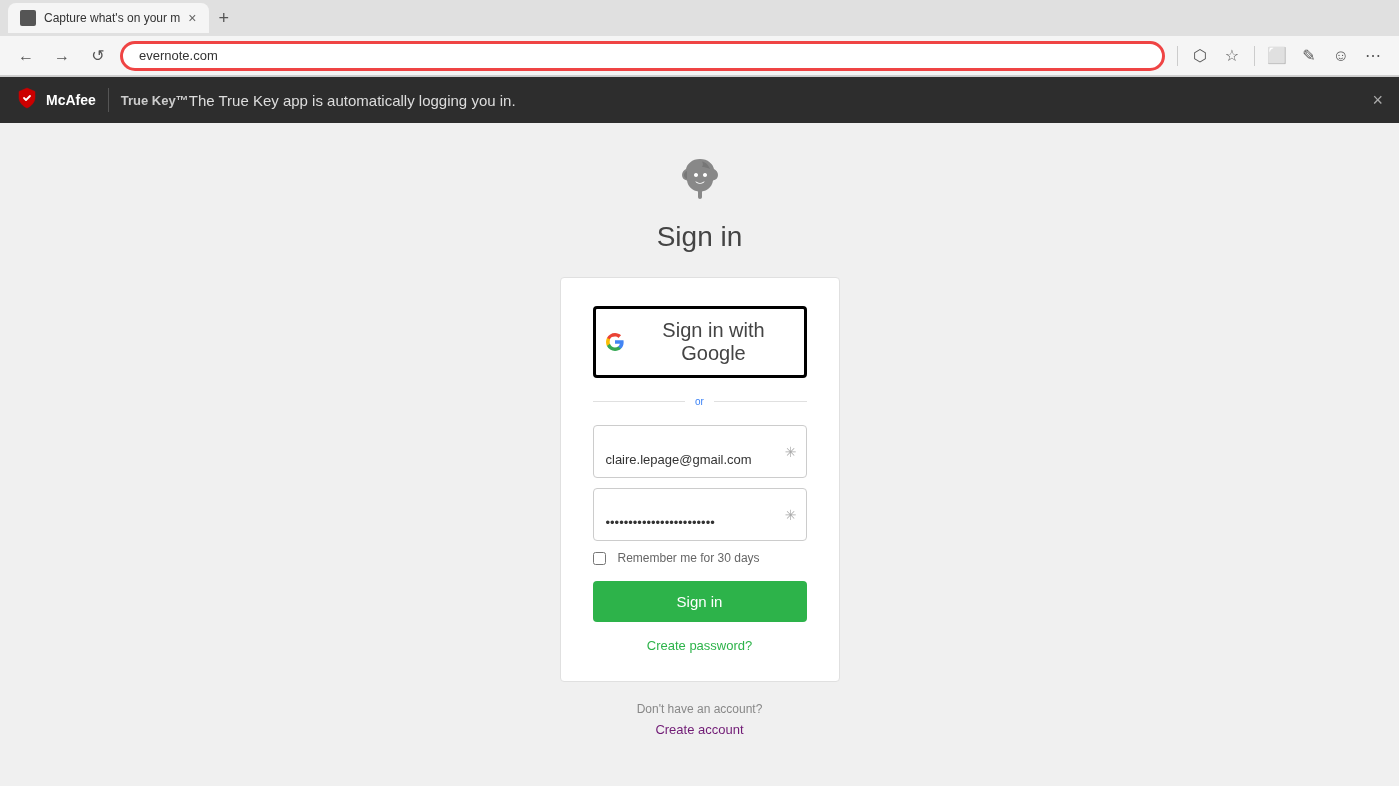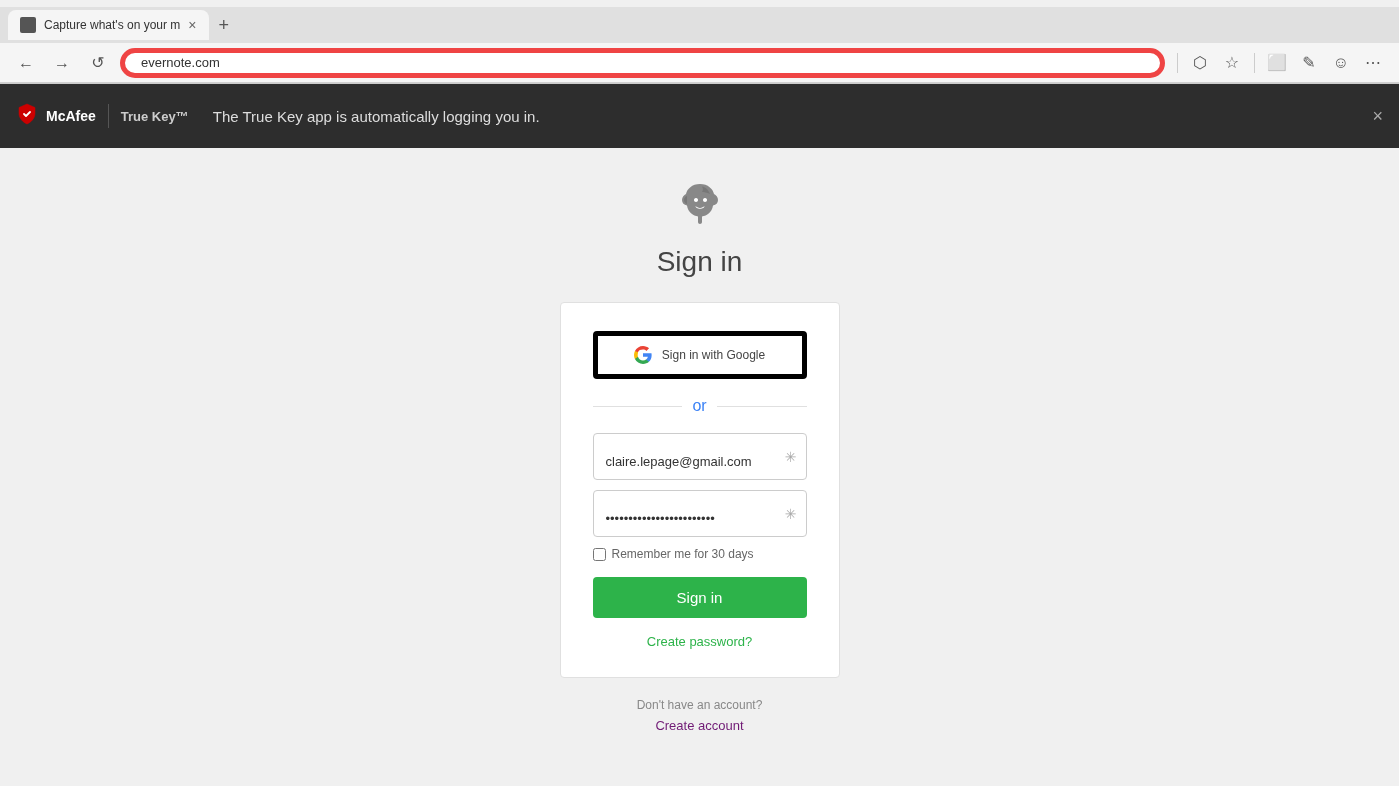--- a/index.html
+++ b/index.html
@@ -2,21 +2,20 @@
 <html><head>
   <meta charset="utf-8">
   <style>
     * { margin: 0; padding: 0; box-sizing: border-box; }
     body { font-family: -apple-system, BlinkMacSystemFont, 'Segoe UI', Arial, sans-serif; background: #f0f0f0; width: 1399px; height: 786px; overflow: hidden; }
 
     
     .browser-chrome {
       background: #e8e8e8;
       border-bottom: 1px solid #ccc;
-      margin-top: 7px;
     }
     .tab-bar {
       display: flex;
       align-items: center;
       height: 36px;
       padding: 0 8px;
       background: #e0e0e0;
     }
     .tab {
       display: flex;
@@ -66,21 +65,21 @@
       cursor: pointer;
       color: #555;
       font-size: 16px;
       width: 28px; height: 28px;
       display: flex; align-items: center; justify-content: center;
       border-radius: 50%;
     }
     .address-bar {
       flex: 1;
       background: white;
-      border: 5px solid #ef4444;
+      border: 3px solid #ef4444;
       border-radius: 20px;
       height: 30px;
       padding: 0 16px;
       font-size: 13px;
       color: #333;
       display: flex;
       align-items: center;
     }
     .nav-actions {
       display: flex;
@@ -104,22 +103,22 @@
       margin: 0 4px;
     }
 
     
     .mcafee-banner {
       background: #2d2d2d;
       color: white;
       display: flex;
       align-items: center;
       padding: 16px 16px;
-      height: 64px;
-      gap: 24px;
+      height: 46px;
+      gap: 0;
     }
     .mcafee-logo {
       display: flex;
       align-items: center;
       gap: 8px;
       font-size: 14px;
       font-weight: 600;
     }
     .mcafee-shield {
       font-size: 20px;
@@ -183,26 +182,26 @@
       padding: 28px 32px;
       width: 280px;
     }
 
     .google-signin-btn {
       display: flex;
       align-items: center;
       justify-content: center;
       gap: 10px;
       width: 100%;
-      border: 5px solid #000000;
+      border: 3px solid #000000;
       border-radius: 4px;
       padding: 10px;
       background: white;
       cursor: pointer;
-      font-size: 12px;
+      font-size: 20px;
       color: #444;
     }
 
     .google-g {
       width: 18px;
       height: 18px;
       flex-shrink: 0;
     }
 
     .divider-row {
@@ -210,51 +209,51 @@
       align-items: center;
       margin: 18px 0;
       gap: 10px;
     }
     .divider-line {
       flex: 1;
       height: 1px;
       background: #e0e0e0;
     }
     .divider-text {
-      font-size: 16px;
+      font-size: 10px;
       color: #3b82f6;
     }
 
     .input-wrapper {
       position: relative;
       margin-bottom: 10px;
     }
     .form-input {
       width: 100%;
       border: 1px solid #ccc;
       border-radius: 4px;
-      padding: 20px 36px 10px 12px;
+      padding: 26px 36px 10px 12px;
       font-size: 13px;
       color: #333;
       outline: none;
     }
     .input-icon {
       position: absolute;
       right: 10px;
       top: 50%;
       transform: translateY(-50%);
       color: #aaa;
       font-size: 14px;
       cursor: pointer;
     }
 
     .remember-row {
       display: flex;
       align-items: center;
-      gap: 6px;
+      gap: 12px;
       margin: 10px 0 16px;
     }
     .remember-checkbox {
       width: 13px;
       height: 13px;
       cursor: pointer;
     }
     .remember-label {
       font-size: 12px;
       color: #666;

